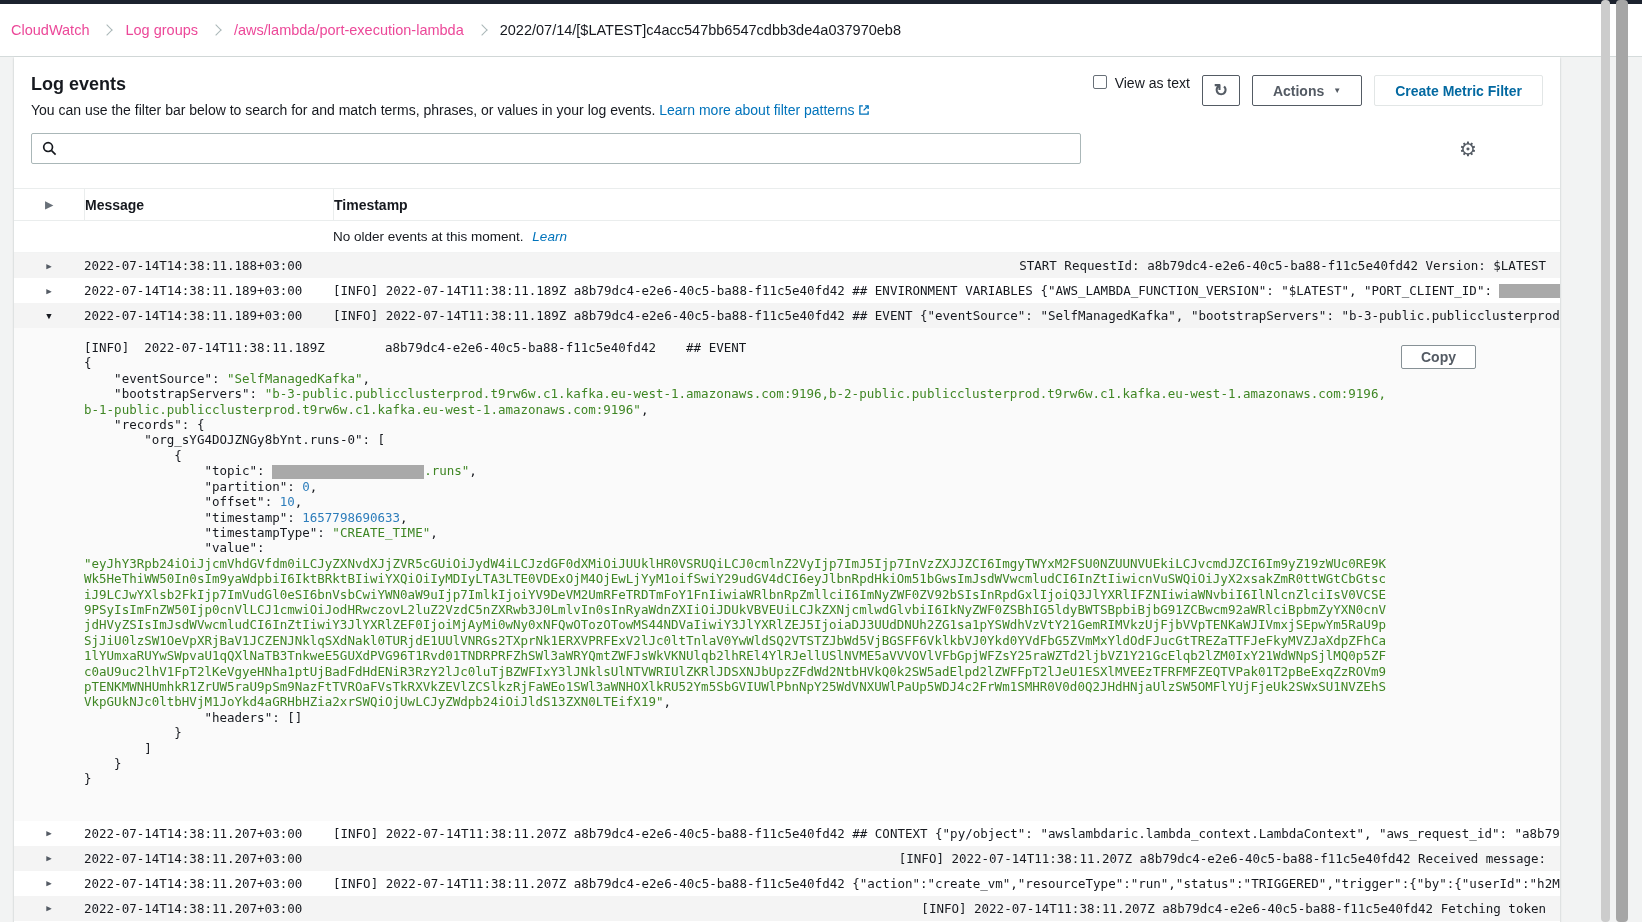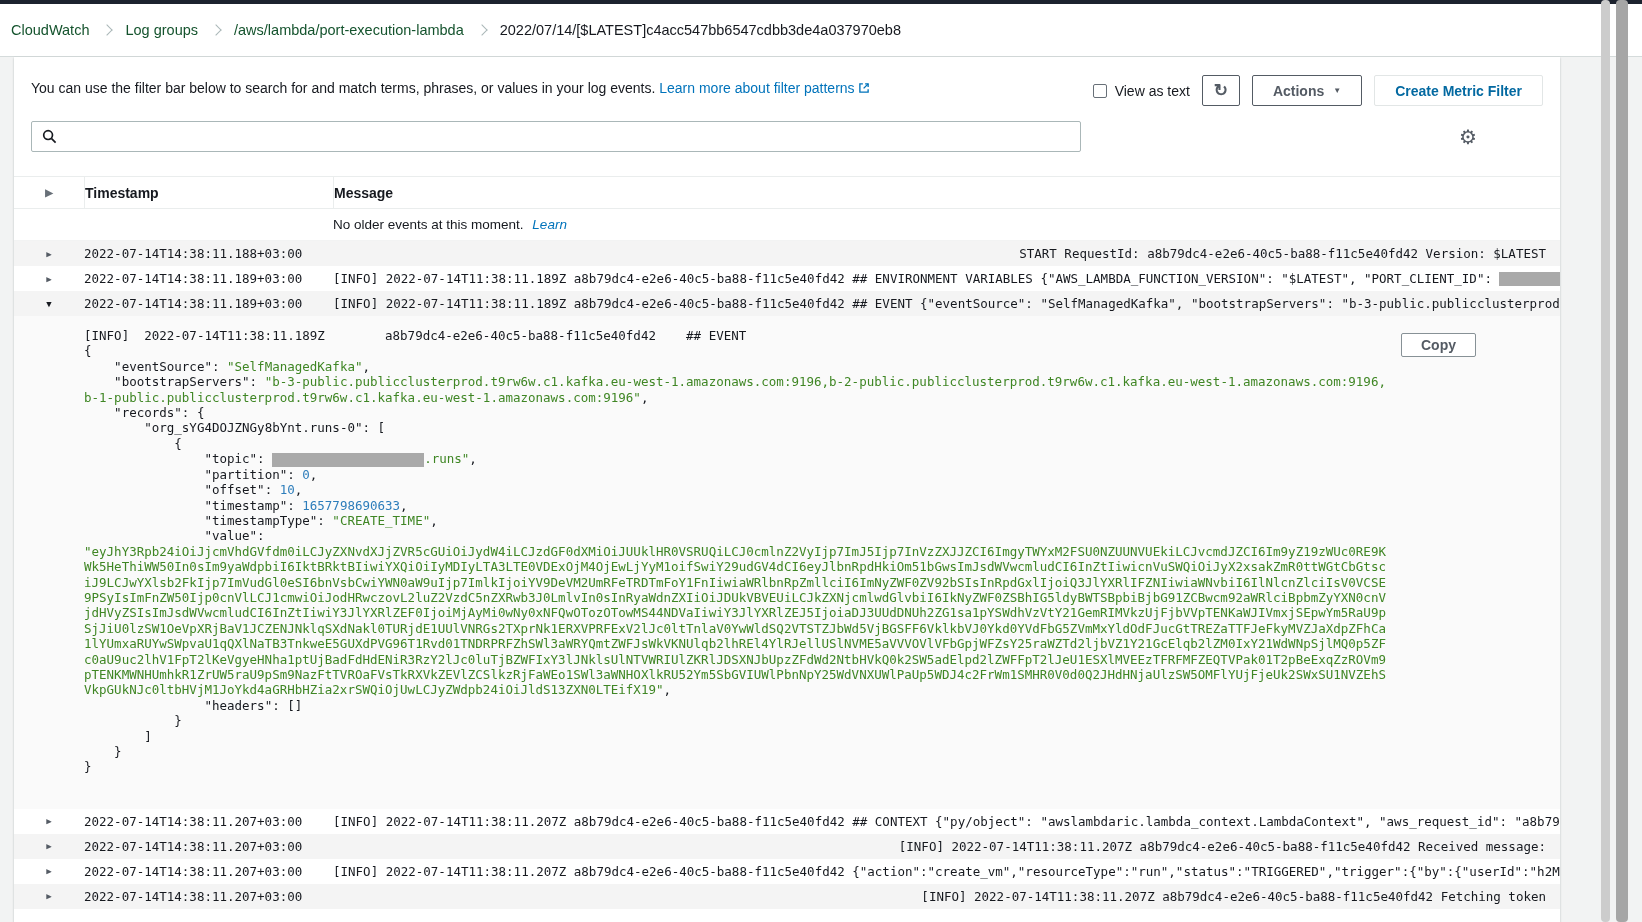--- a/index.html
+++ b/index.html
@@ -4,35 +4,35 @@
 <style>
   * { box-sizing: border-box; margin: 0; padding: 0; }
   html,body { width:1642px; height:922px; overflow:hidden; background:#f2f3f3;
     font-family:"Liberation Sans", sans-serif; color:#16191f; }
 
   .topbar { position:absolute; left:0; top:0; width:1642px; height:4px; background:#1c222e; }
 
   .breadcrumb { position:absolute; left:0; top:4px; width:1642px; height:53px; background:#fff;
     border-bottom:1px solid #d5dbdb; display:flex; align-items:center; padding-left:11px;
     font-size:14.5px; }
-  .crumb-link { color:#14532d; text-decoration:none; cursor:pointer;text-align:right; }
+  .crumb-link { color:#ec4899; text-decoration:none; cursor:pointer;text-align:right; }
   .crumb-current { color:#16191f; }
   .chev { width:8px; height:8px; border-top:1.6px solid #aab7b8; border-right:1.6px solid #aab7b8;
     transform:rotate(45deg); margin:0 14px; flex:none; }
 
   .card { position:absolute; left:14px; top:57px; width:1546px; height:865px; background:#fff;
     box-shadow:0 1px 2px rgba(0,28,36,.25); overflow:hidden; }
 
   .card-header { display:flex; justify-content:space-between; padding:16px 17px 0 17px; }
   .page-title { font-size:18px; font-weight:bold; line-height:22px; }
   .page-desc { font-size:14px; margin-top:7px; }
   .link { color:#0073bb; text-decoration:none; cursor:pointer; }
   .ext-ico { vertical-align:-1px; margin-left:3px; }
 
-  .controls { display:flex; align-items:center; gap:12px; margin-top:2px; }
+  .controls { display:flex; align-items:flex-start; gap:12px; margin-top:2px; }
   .checkbox { width:14px; height:14px; border:1px solid #687078; border-radius:2px; background:#fff;
     cursor:pointer; flex:none; }
   .chk-label { font-size:14px; margin-left:-4px; }
   .btn { height:31px; border:1px solid #545b64; border-radius:2px; background:#fff; color:#545b64;
     font-weight:bold; font-size:14px; font-family:"Liberation Sans",sans-serif; padding:0 20px;
     cursor:pointer; display:inline-flex; align-items:center; gap:9px; }
   .btn-icon { width:38px; padding:0; justify-content:center; font-size:17px; }
   .btn[disabled] { border-color:#e2e6e6; color:#0369a1; cursor:default; }
   .caret { font-size:8px; line-height:1; }
 
@@ -95,20 +95,21 @@
   <span class="chev"></span>
   <a class="crumb-link">/aws/lambda/port-execution-lambda</a>
   <span class="chev"></span>
   <span class="crumb-current">2022/07/14/[$LATEST]c4acc547bb6547cdbb3de4a037970eb8</span>
 </nav>
 
 <main class="card">
 
   <div class="card-header">
     <div>
+      <h1 class="page-title">Log events</h1>
       <p class="page-desc">
         <span>You can use the filter bar below to search for and match terms, phrases, or values in your log events.</span>
         <a class="link">Learn more about filter patterns</a><span class="ext-ico" style="display:inline-block"><svg width="12" height="12" viewBox="0 0 16 16" fill="none" stroke="#0073bb" stroke-width="1.8">
               <path d="M6.5 2.5H2.5v11h11v-4"></path>
               <path d="M9.5 2.5h4v4"></path>
               <path d="M13.5 2.5L7.5 8.5"></path>
             </svg></span>
       </p>
     </div>
     <div class="controls">
@@ -132,22 +133,22 @@
             <circle cx="6.5" cy="6.5" r="4.7"></circle>
             <path d="M10.2 10.2L14.5 14.5"></path>
           </svg>
         </span>
     </div>
     <button class="gear"><span>⚙</span></button>
   </div>
 
   <div class="thead grid-cols">
     <span class="th th-arrow">▶</span>
+    <span class="th">Message</span>
     <span class="th">Timestamp</span>
-    <span class="th">Message</span>
   </div>
 
   <div class="no-older grid-cols">
     <span></span>
       <span></span>
     <span>
       <span>No older events at this moment.</span>
       <a class="link retry">Learn</a>
     </span>
   </div>

